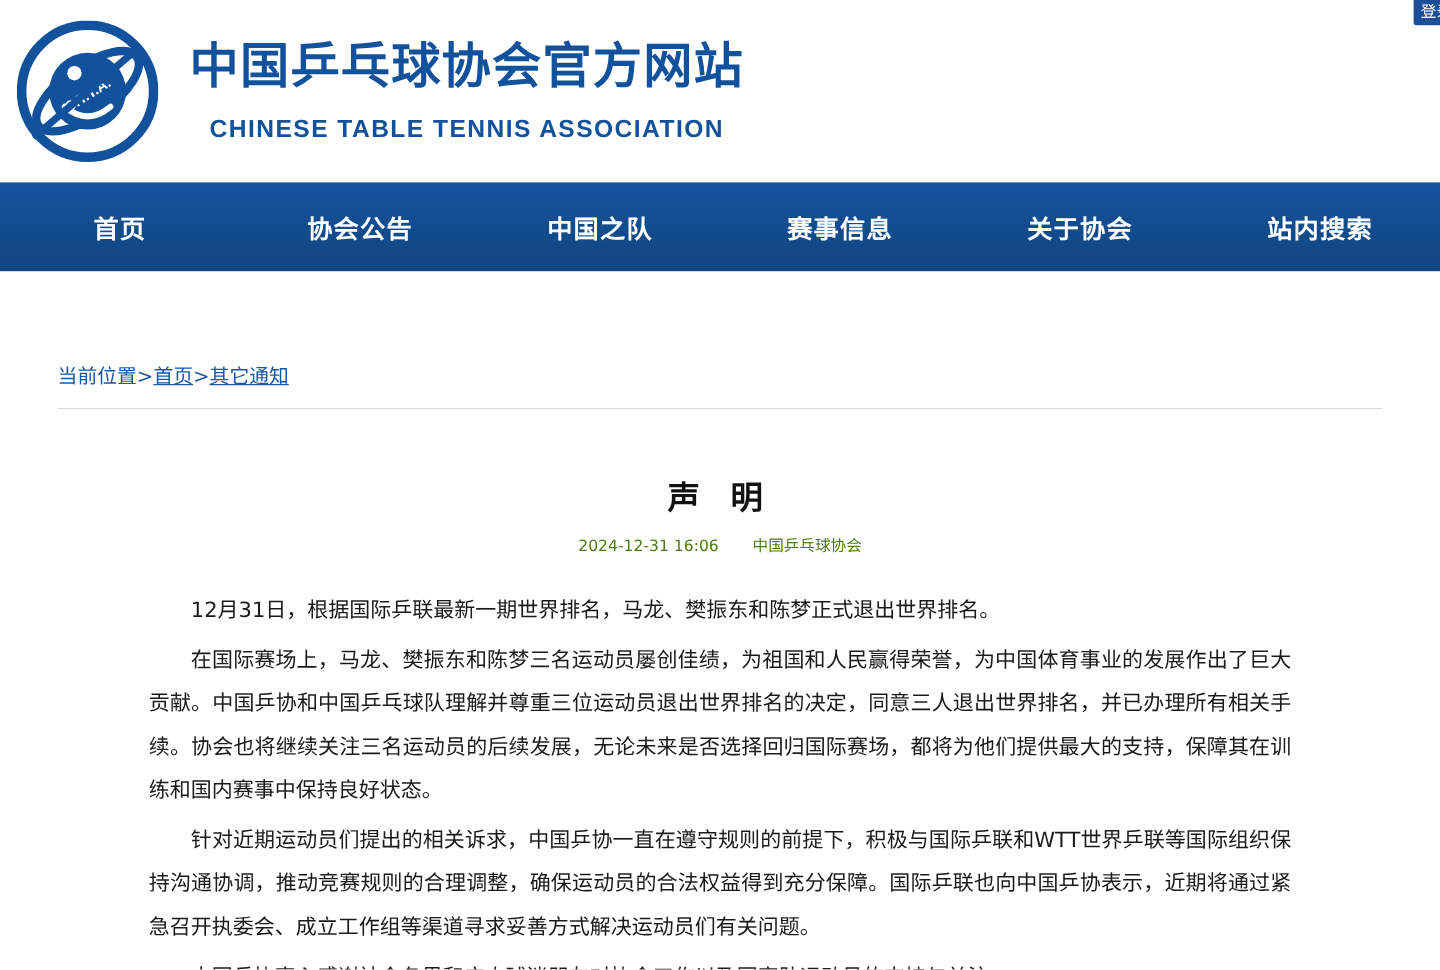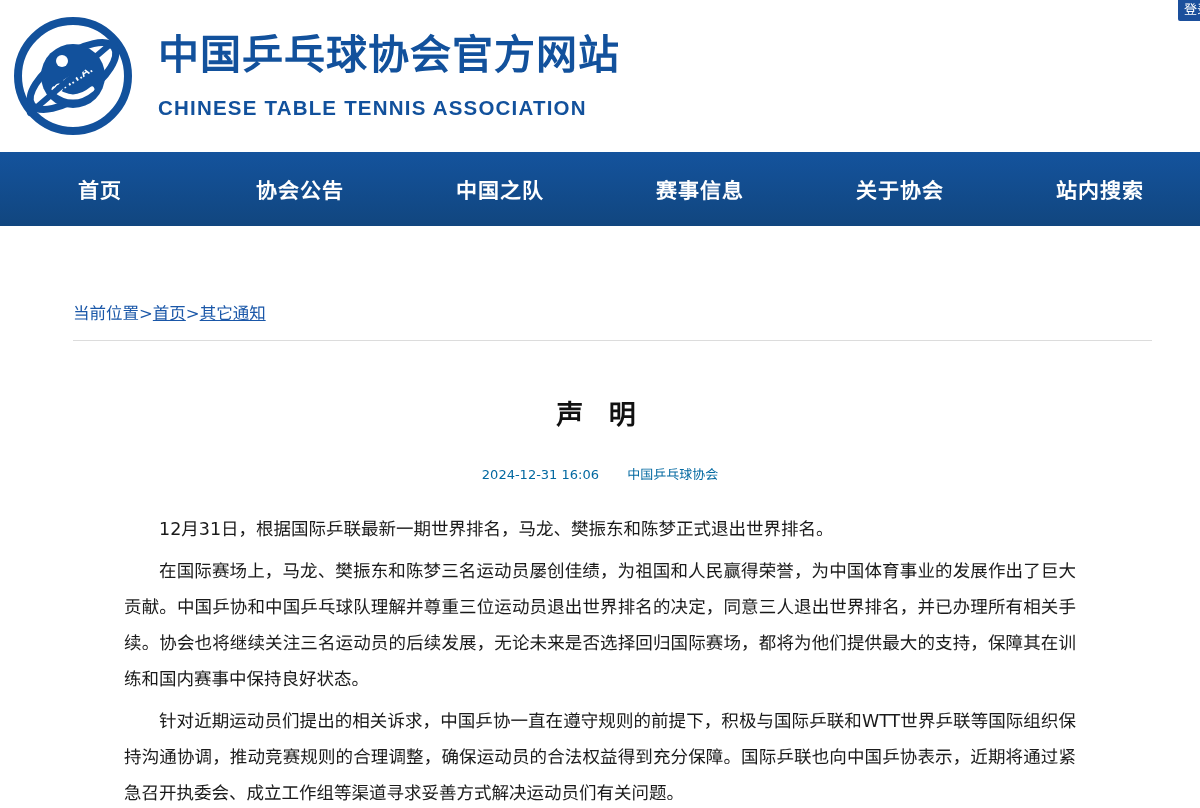--- a/index.html
+++ b/index.html
@@ -67,20 +67,21 @@
   }
   .title-en {
     font-family: "Liberation Sans", sans-serif;
     font-size: 20.5px;
     font-weight: bold;
     color: #12519c;
     letter-spacing: 1.2px;
     line-height: 28px;
     margin-top: 14px;
     white-space: nowrap;
+    text-align: center;
   }
 
   
   .navbar {
     height: 74px;
     background: #124c92;
     background: linear-gradient(180deg, #14539d 0%, #11467f 100%);
     display: flex;
     align-items: center;
     color: #ffffff;
@@ -103,43 +104,42 @@
     padding: 0 48px;
     box-sizing: border-box;
   }
   .breadcrumb {
     margin-top: 74px;
     font-family: "DejaVu Sans", "Liberation Sans", sans-serif;
     font-size: 16.5px;
     color: #1a57a8;
     padding-bottom: 16px;
     border-bottom: 1px solid #dcdcdc;
-    margin-left: 25px;
   }
   .breadcrumb a {
     color: #1a57a8;
     text-decoration: underline;
   }
   .breadcrumb .sep { color: #1a57a8; text-decoration: none; }
 
   .article-title {
     text-align: center;
     font-family: "DejaVu Sans", "Liberation Sans", sans-serif;
     font-size: 27px;
     font-weight: bold;
     color: #111;
     letter-spacing: 8px;
     margin-top: 52px;
   }
   .article-meta {
     text-align: center;
-    margin-top: 32px;
+    margin-top: 12px;
     font-family: "DejaVu Sans", "Liberation Sans", sans-serif;
     font-size: 13px;
-    color: #0369a1;
+    color: #4d7c0f;
   }
   .article-meta .src { margin-left: 24px; }
 
   .article-body {
     margin-top: 28px;
     font-family: "DejaVu Sans", "Liberation Sans", sans-serif;
     font-size: 17.5px;
     line-height: 36px;
     color: #1a1a1a;
     text-align: justify;

